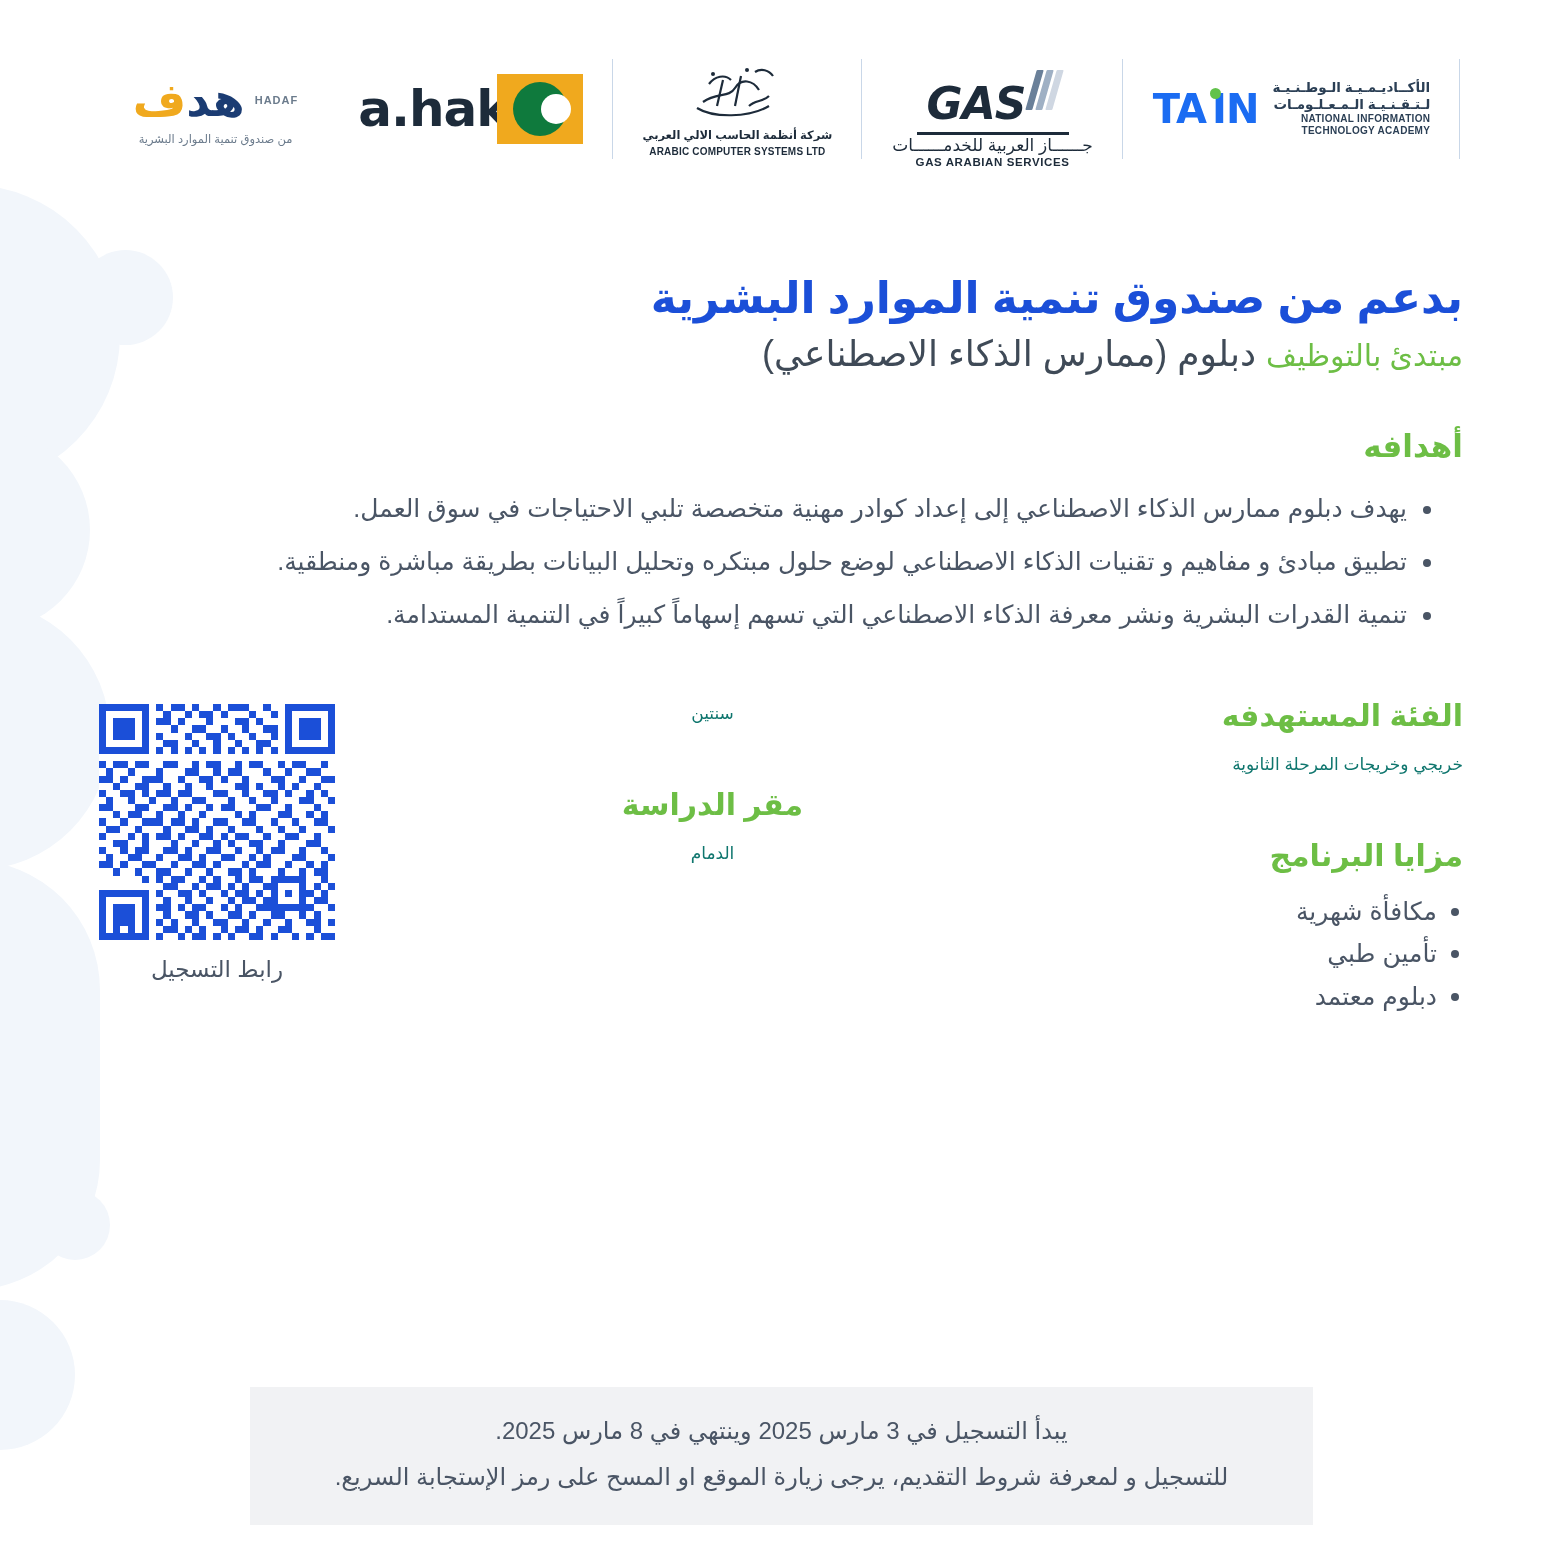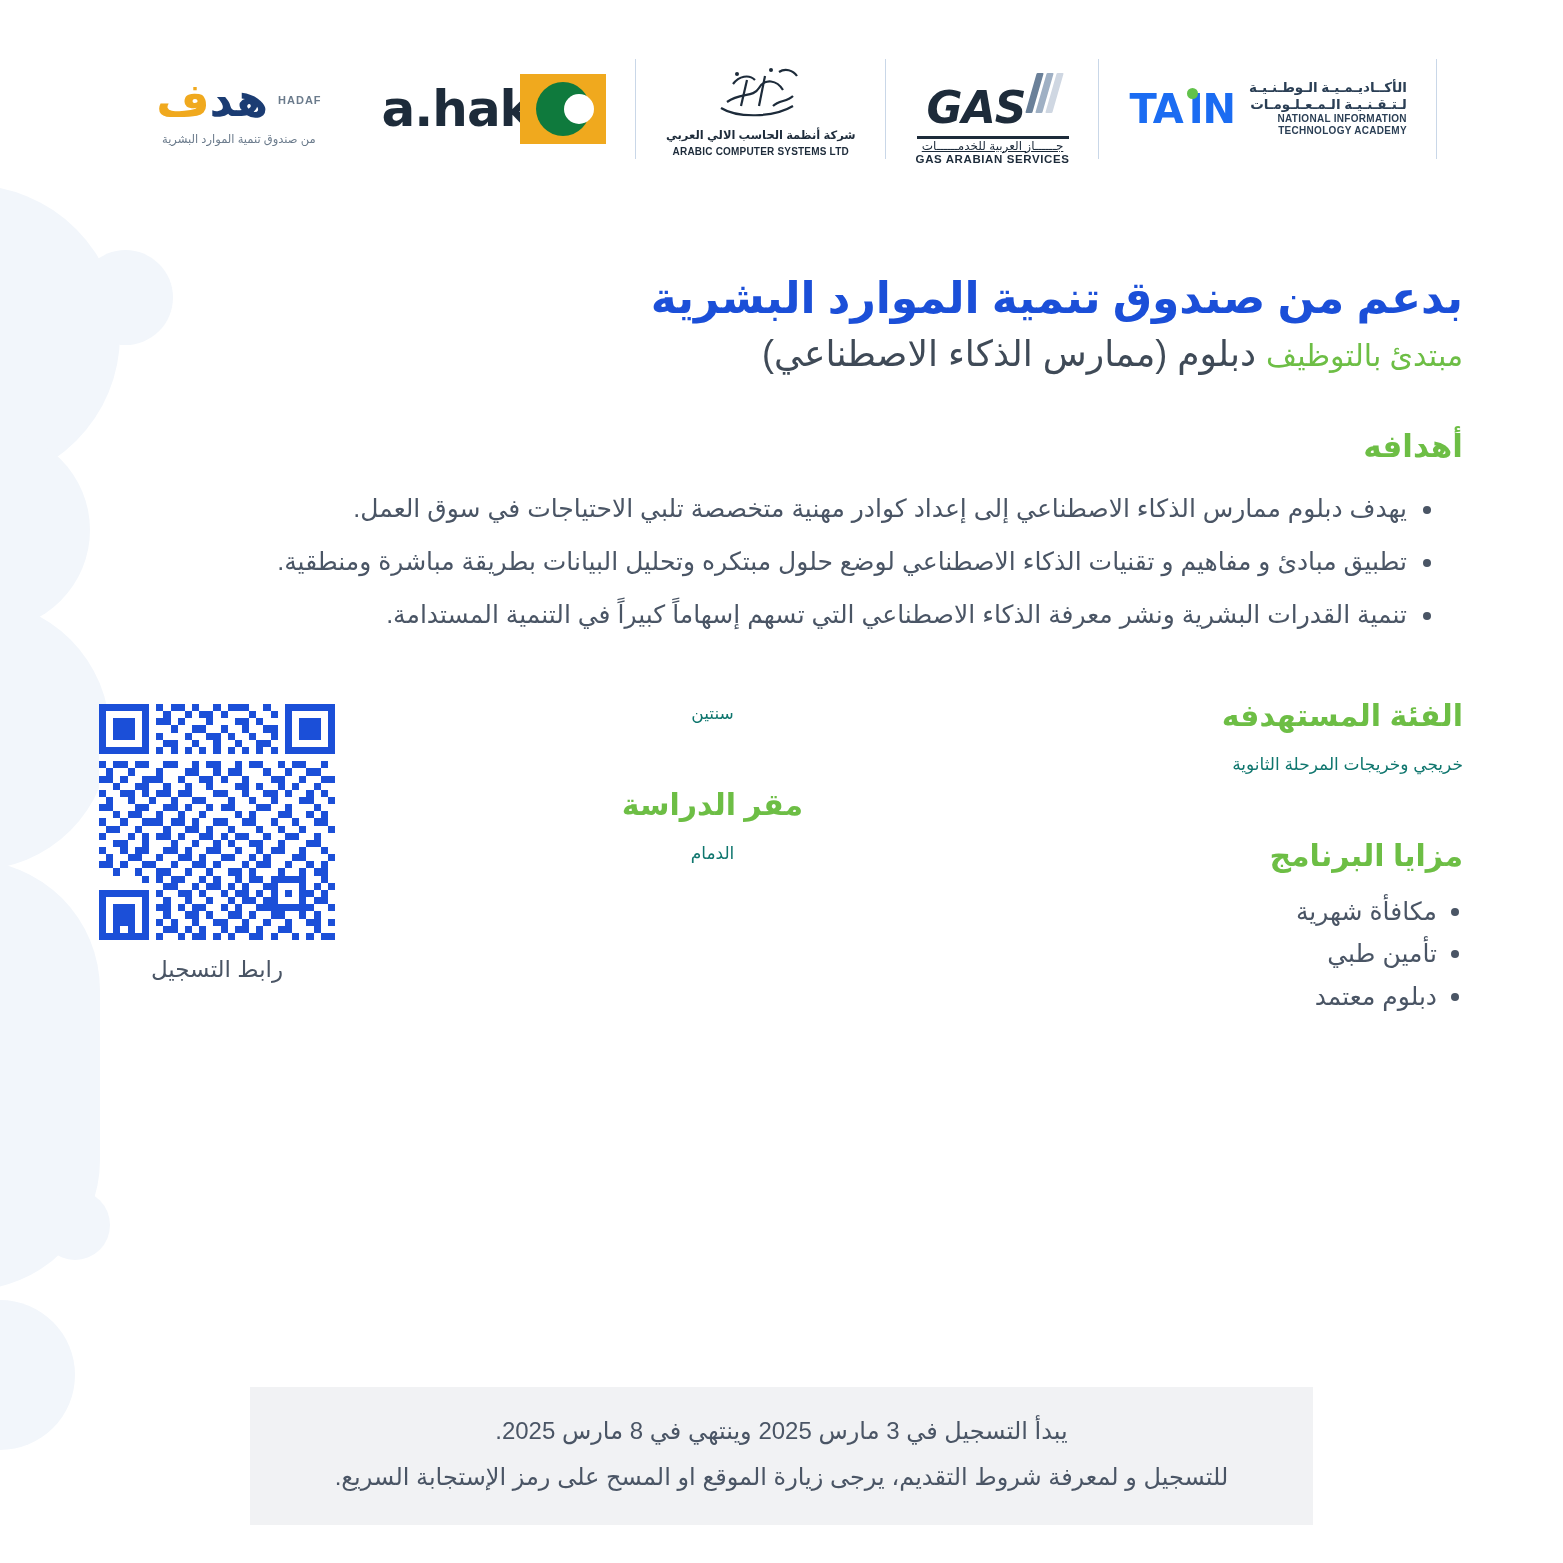--- a/index.html
+++ b/index.html
@@ -78,21 +78,21 @@
   
   .gas { display: flex; flex-direction: column; align-items: center; }
   .gas-top { display: flex; align-items: center; gap: 6px; }
   .gas-slashes { display: flex; gap: 3px; transform: skewX(-16deg); }
   .gas-slashes i { display: block; width: 7px; height: 40px; border-radius: 1px; }
   .gas-slashes i:nth-child(1) { background: #cfd7e2; }
   .gas-slashes i:nth-child(2) { background: #9fb0c4; }
   .gas-slashes i:nth-child(3) { background: #6a8099; }
   .gas-word { font-size: 44px; font-weight: bold; font-style: italic; color: #1d2b3a; letter-spacing: -1px; font-family: "DejaVu Sans", sans-serif; margin-top: 28px; }
   .gas-rule { width: 152px; height: 3px; background: #1d2b3a; margin-top: 3px; }
-  .gas-sub-ar { font-size: 12px; color: #1d2b3a; margin-top: 0; letter-spacing: 1px; text-decoration: underline; }
+  .gas-sub-ar { font-size: 17px; color: #1d2b3a; margin-top: 0; letter-spacing: 1px; }
   .gas-sub-en { font-size: 11.5px; font-weight: bold; color: #1d2b3a; letter-spacing: .6px; }
 
   
   .acs { display: flex; flex-direction: column; align-items: center; gap: 4px; }
   .acs-glyph {
     width: 96px; height: 62px;
     display: flex; align-items: center; justify-content: center;
     color: #1d2b3a;
     font-size: 13px;
     line-height: 1.05;

